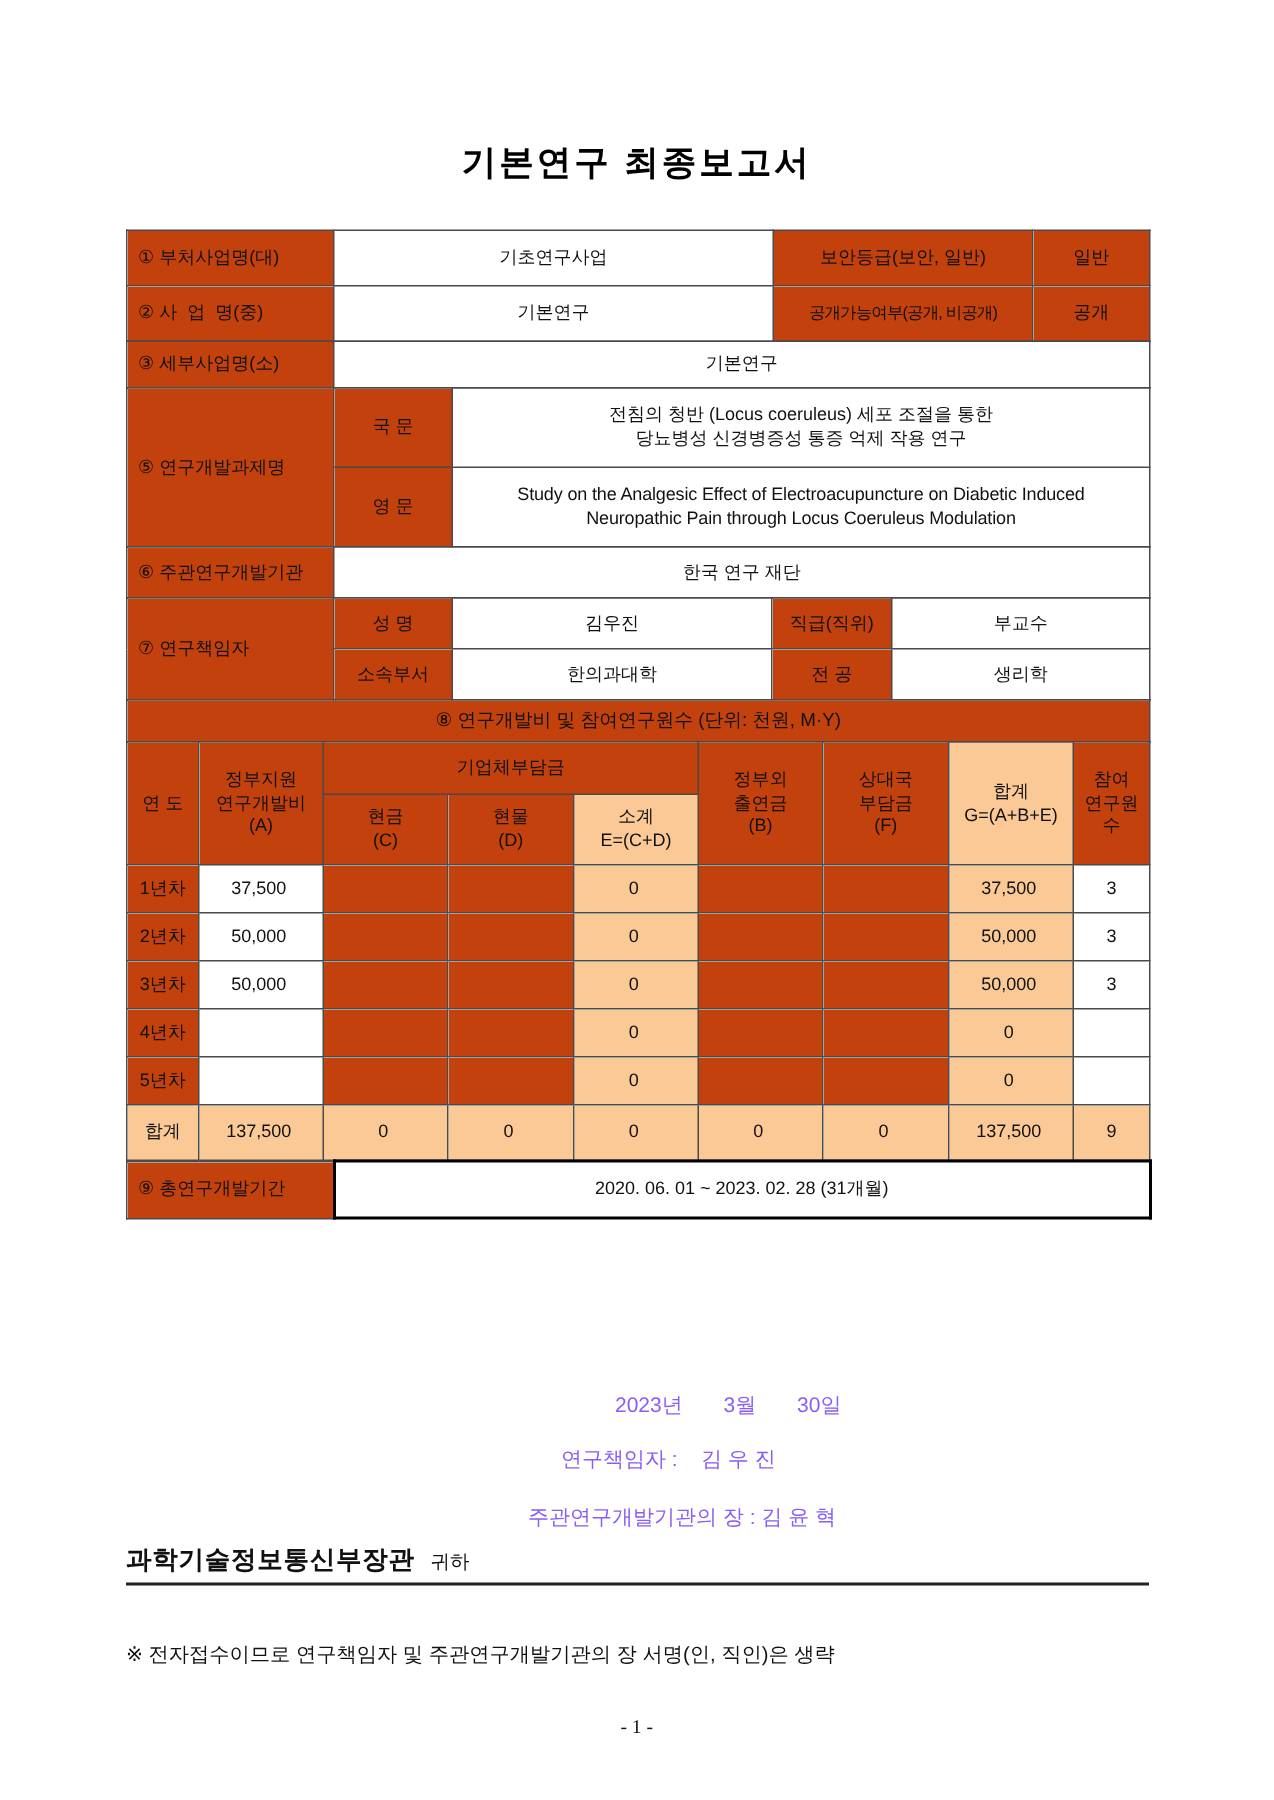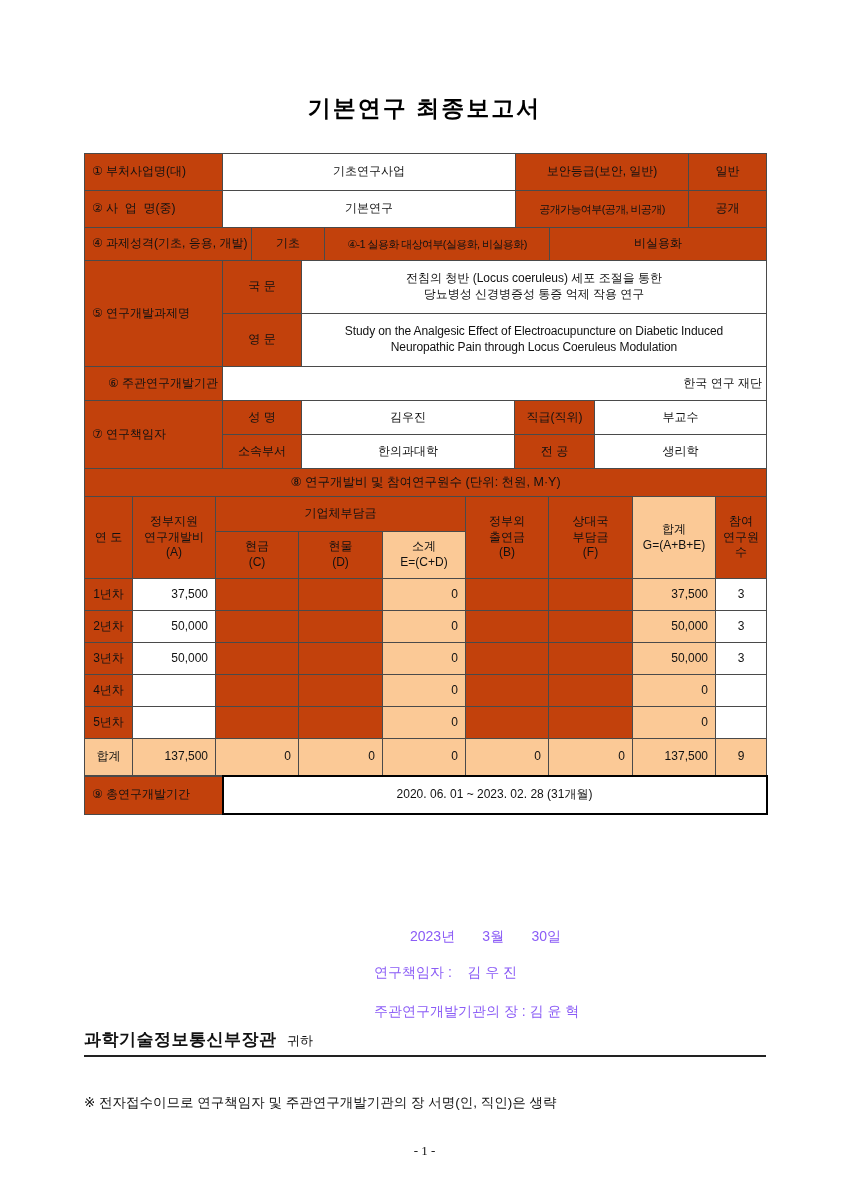--- a/index.html
+++ b/index.html
@@ -10,45 +10,45 @@
            font-size:23px; font-weight:bold; letter-spacing:2px; color:#000; }
 
   .doc { position:absolute; top:153px; left:84px; width:682px; }
   table.t { width:682px; border-collapse:collapse; table-layout:fixed; margin-top:-1px; }
   table.t:first-child { margin-top:0; }
   td { border:1px solid #4a4a4a; font-size:12px; text-align:center; vertical-align:middle;
        padding:2px 4px; line-height:1.3; overflow:hidden; }
   .g { background:#c2410c; }
   .o { background:#fbc996; }
   .lab { text-align:left; padding-left:7px; white-space:pre; }
-  .num { text-align:right; padding-right:7px; }
+  .num { padding-right:7px; }
   .pre { white-space:pre-line; }
   .sm { font-size:11px; letter-spacing:-0.6px; }
   .eng { font-size:12px; letter-spacing:-0.1px; }
 
   .t1 td { height:37px; }
   .t2 td { height:31px; }
   .t3 td { height:33px; }
   .t4 td { height:53px; }
-  .t5 td { height:34px;text-align:right; }
+  .t5 td { height:34px; }
   .t6 td { height:34px; }
   .t7 td { height:28px; font-size:12.5px; }
   .t8 .h1 td { height:35px; }
   .t8 .h2 td { height:47px; }
   .t8 .yr td { height:32px; }
   .t8 .tot td { height:37px; }
   .t9 td { height:38px; }
   .thick { border:2px solid #000; }
 
   .statement { position:absolute; top:852px; left:84px; width:684px;
                font-size:13.5px; line-height:21px; text-align:justify; word-break:keep-all; }
   .sig { position:absolute; font-size:14px; white-space:pre; color:#8b5cf6; }
   .sig-date { top:928px; left:410px; }
   .sig-pi   { top:964px; left:374px;text-align:center; }
-  .sig-head { top:1003px; left:374px; }
+  .sig-head { top:1003px; left:352px; }
 
   .minister-line { position:absolute; top:1028px; left:84px; width:682px;
                    border-bottom:2px solid #222; padding-bottom:4px; }
   .minister { font-size:17px; font-weight:bold; letter-spacing:0.5px; }
   .honorific { font-size:13px; margin-left:6px; }
   .note { position:absolute; top:1062px; left:84px; width:682px; font-size:13.5px; word-break:keep-all;margin-top:32px; }
   .pageno { position:absolute; top:1143px; left:0; width:100%; text-align:center;
             font-size:13px; font-family:"Liberation Serif","DejaVu Serif",serif; }
 </style>
 </head>
@@ -76,37 +76,33 @@
       </tr>
       <tr>
         <td class="g lab">② 사  업  명(중)</td>
         <td>기본연구</td>
         <td class="g sm">공개가능여부(공개, 비공개)</td>
         <td class="g">공개</td>
       </tr>
     </tbody>
       </table>
 
-
-    <table class="t t3">
-      <colgroup>
-          <col style="width:167px">
-          <col style="width:73px">
-          <col style="width:225px">
-          <col style="width:217px">
-        </colgroup>
-      <tbody>
-          <tr>
-        <td class="g lab">④ 과제성격(기초, 응용, 개발)</td>
-        <td class="g">기초</td>
-        <td class="g sm">④-1 실용화 대상여부(실용화, 비실용화)</td>
-        <td class="g">비실용화</td>
-      </tr>
-    </tbody>
-      </table>
+    <table class="t t2">
+      <colgroup>
+          <col style="width:138px">
+          <col style="width:544px">
+        </colgroup>
+      <tbody>
+          <tr>
+        <td class="g lab">③ 세부사업명(소)</td>
+        <td>기본연구</td>
+      </tr>
+    </tbody>
+      </table>
+
 
     <table class="t t4">
       <colgroup>
           <col style="width:138px">
           <col style="width:79px">
           <col style="width:465px">
         </colgroup>
       <tbody>
           <tr>
         <td class="g lab" rowspan="2">⑤ 연구개발과제명</td>

